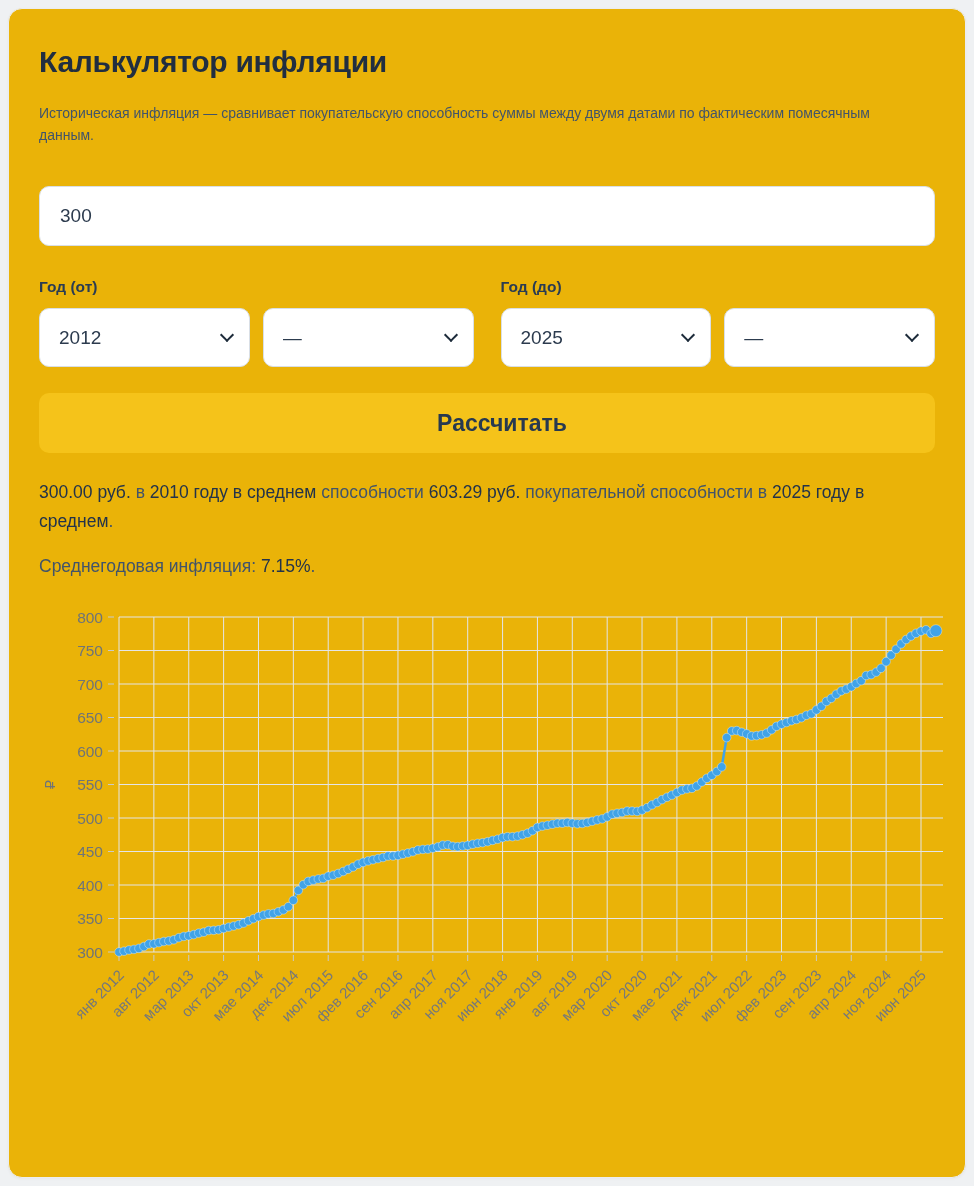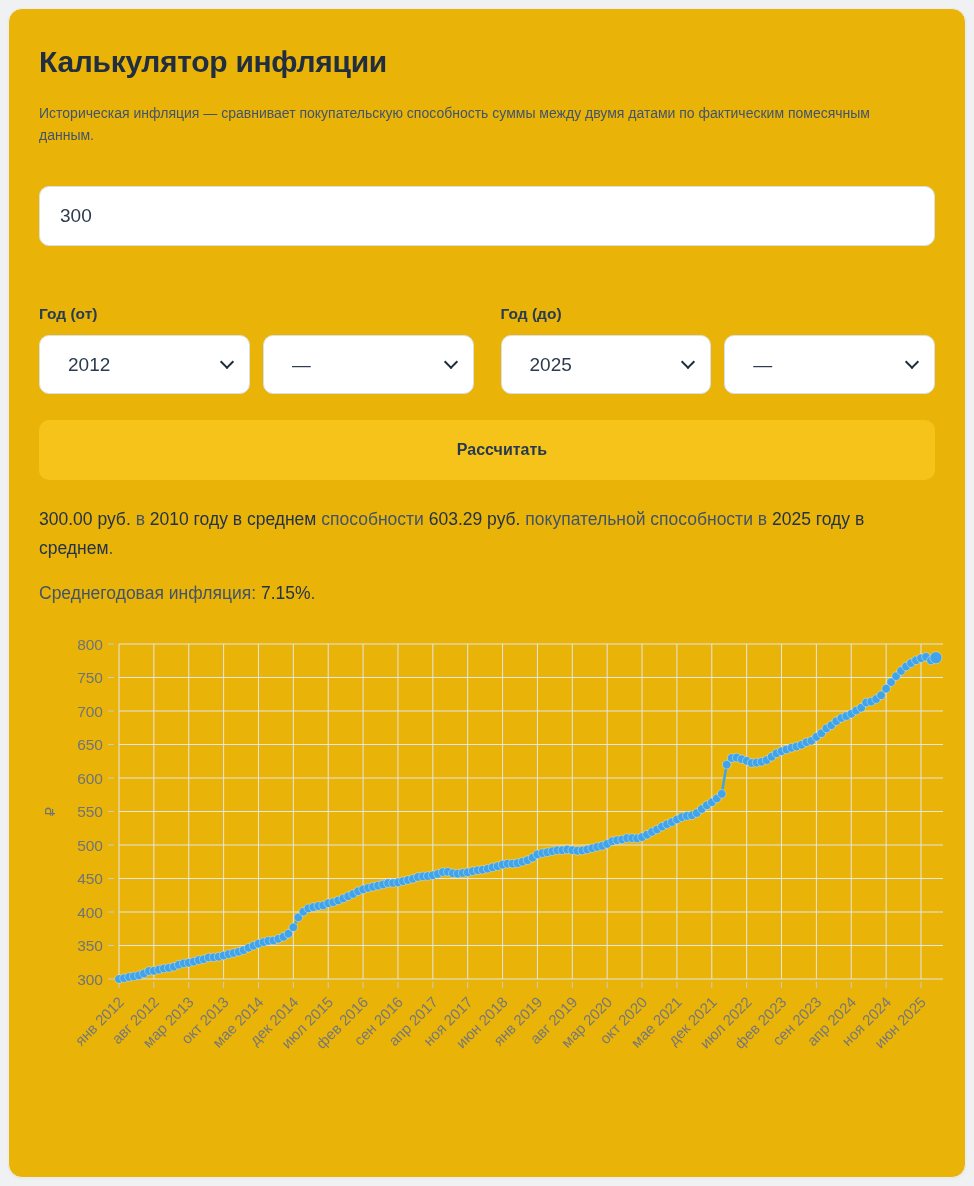--- a/index.html
+++ b/index.html
@@ -31,40 +31,40 @@
     margin: 0 0 9px; display: block;
   }
   input.amount {
     width: 100%; height: 60px;
     border: 1px solid #d9dfe6; border-radius: 10px;
     font-size: 19px; color: #2c3b4e; padding: 0 20px;
     outline: none; background: #fff;
     font-family: "Liberation Sans", sans-serif;
   }
   .rows-gap { height: 32px; }
-  .selects-row { display: flex; gap: 27px; margin-top: 27px; }
+  .selects-row { display: flex; gap: 27px; }
   .select-group { flex: 1; min-width: 0; }
   .group-selects { display: flex; gap: 13px; margin-top: 12px; }
   .select-wrap { position: relative; flex: 1; min-width: 0; }
   select.ctl {
     width: 100%; height: 59px; appearance: none; -webkit-appearance: none;
     border: 1px solid #d9dfe6; border-radius: 10px; background: #fff;
-    font-size: 19px; color: #2c3b4e; padding: 0 40px 0 28px;
+    font-size: 19px; color: #2c3b4e; padding: 0 40px 0 19px;
     outline: none; font-family: "Liberation Sans", sans-serif;
   }
   .chev {
     position: absolute; right: 18px; top: 50%;
     width: 10px; height: 10px; margin-top: -8px;
     border-right: 2.6px solid #1d2b3a; border-bottom: 2.6px solid #1d2b3a;
     transform: rotate(45deg); pointer-events: none;
   }
   button.calc {
     width: 100%; height: 60px; margin-top: 26px;
     background: #f5c31a; border: none; border-radius: 10px;
-    font-size: 16px; font-weight: 700; color: #273950;
+    font-size: 23px; font-weight: 700; color: #273950;
     cursor: pointer; font-family: "Liberation Sans", sans-serif; padding-left: 30px;
   }
   p.result {
     margin: 25px 0 0; font-size: 17.5px; line-height: 1.62;
     color: #42546a; max-width: 900px;
   }
   p.result b, p.info b { color: #23334a; font-weight: 400; margin-top: 33px; }
   p.info { margin: 21px 0 0; font-size: 17.5px; color: #42546a; }
   .chart-box { margin: 17px 0 0 -30px; width: 958px; height: 474px; }
   .chart-box svg { display: block; }

